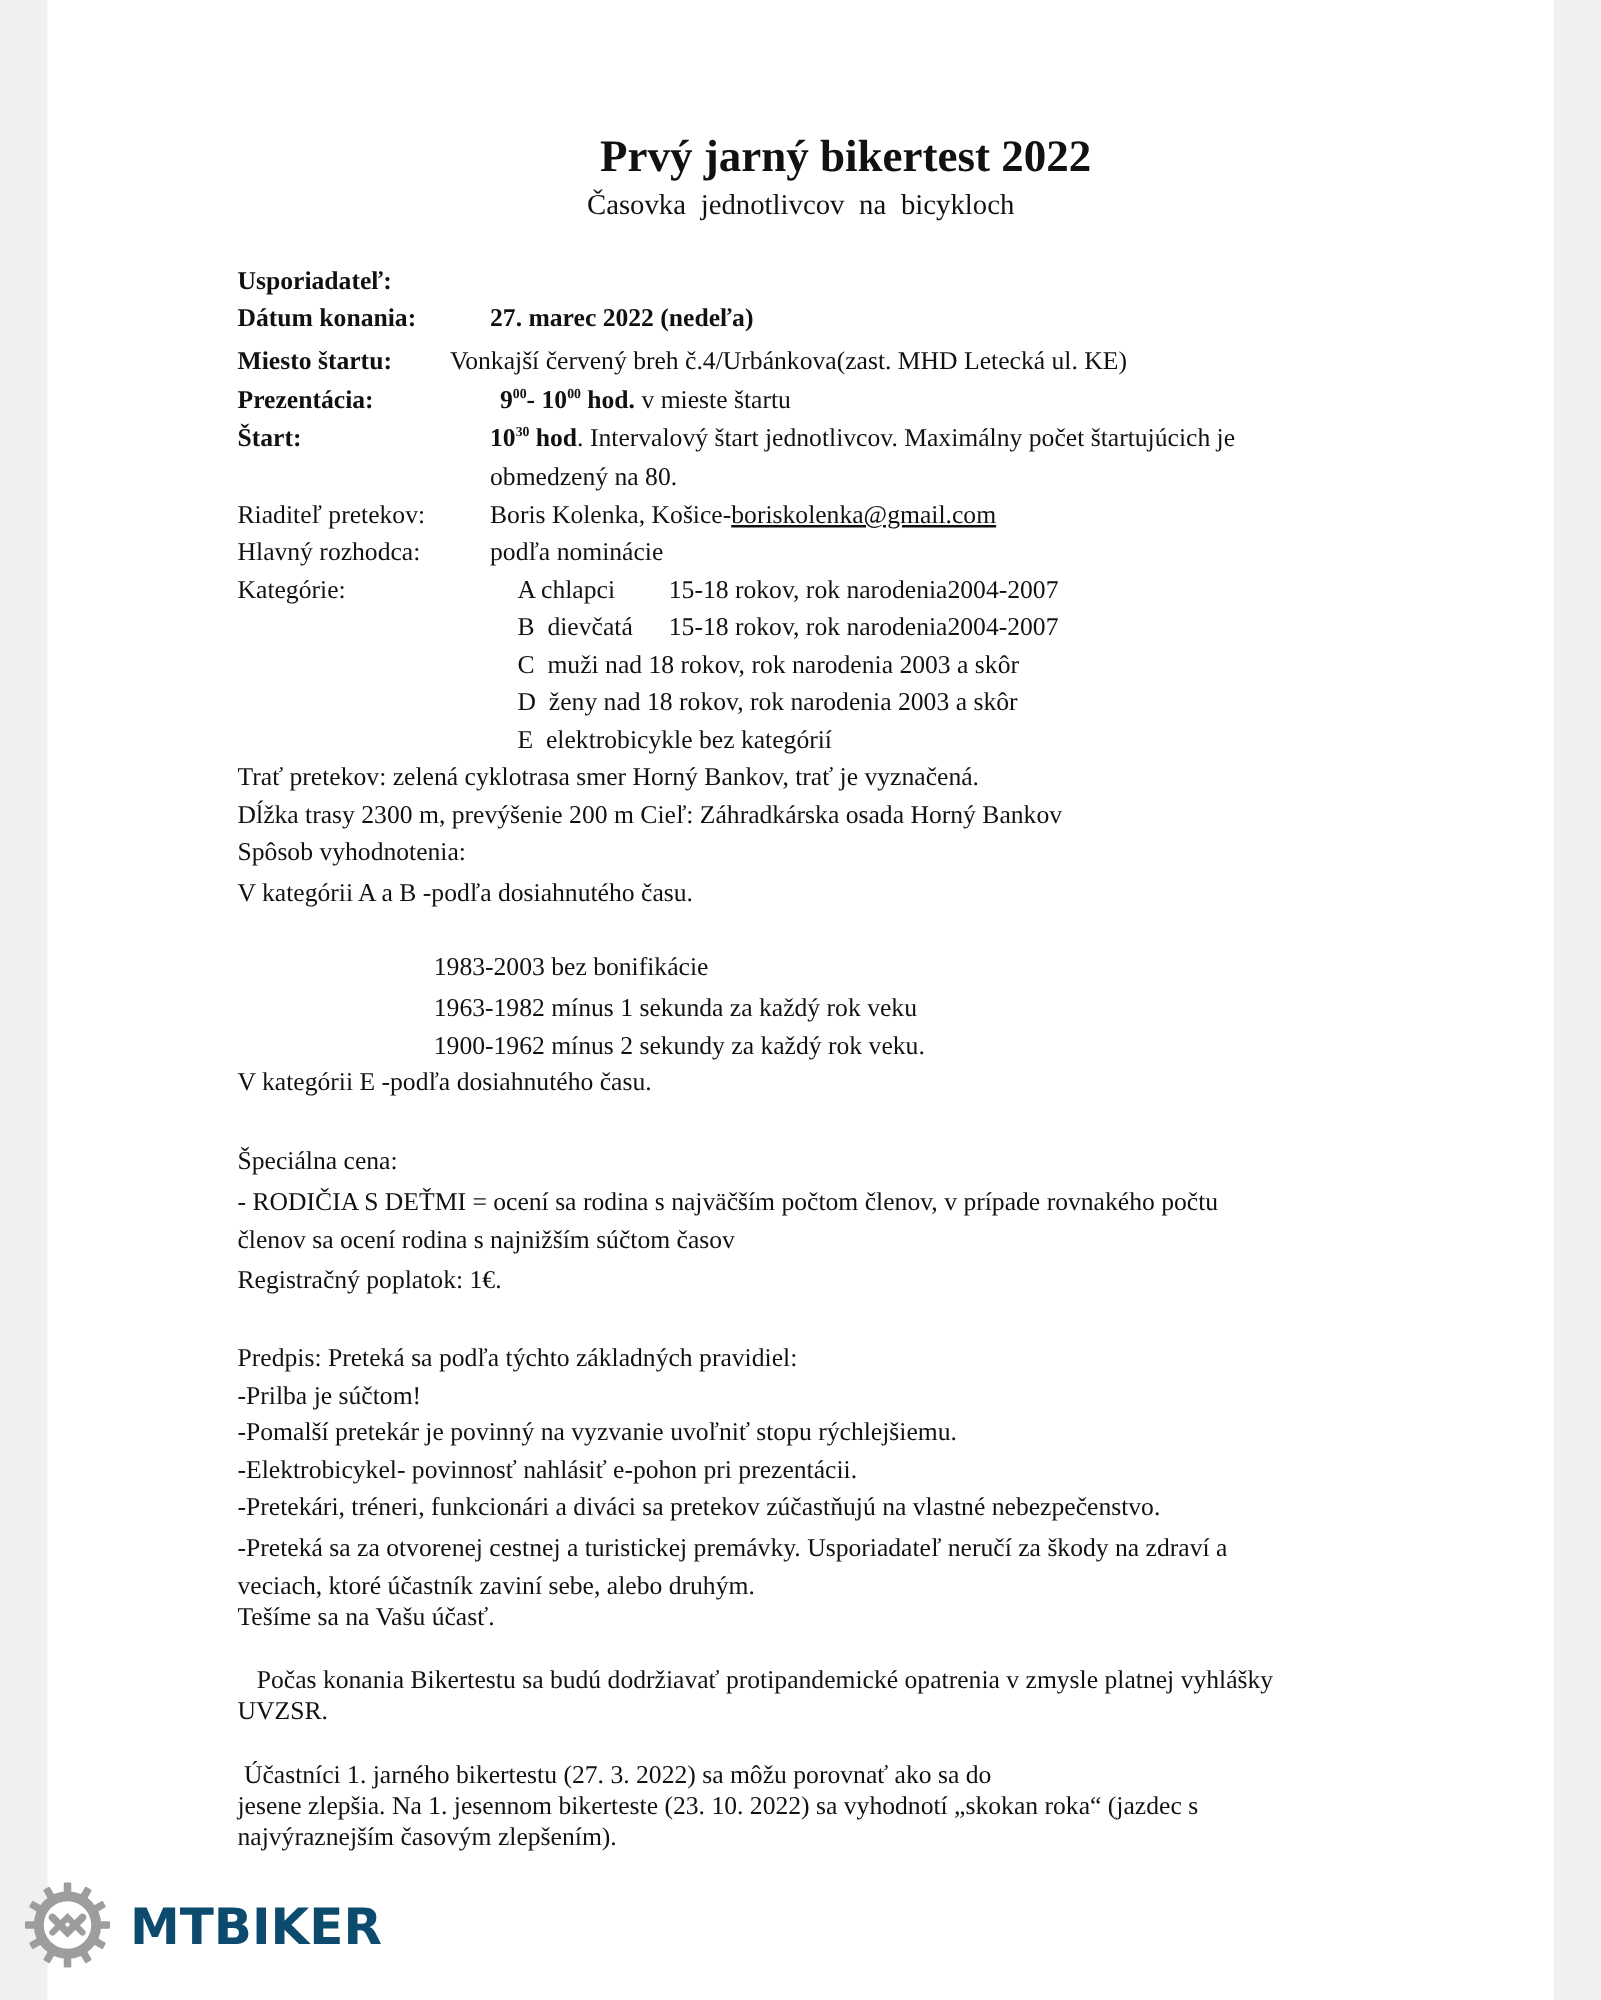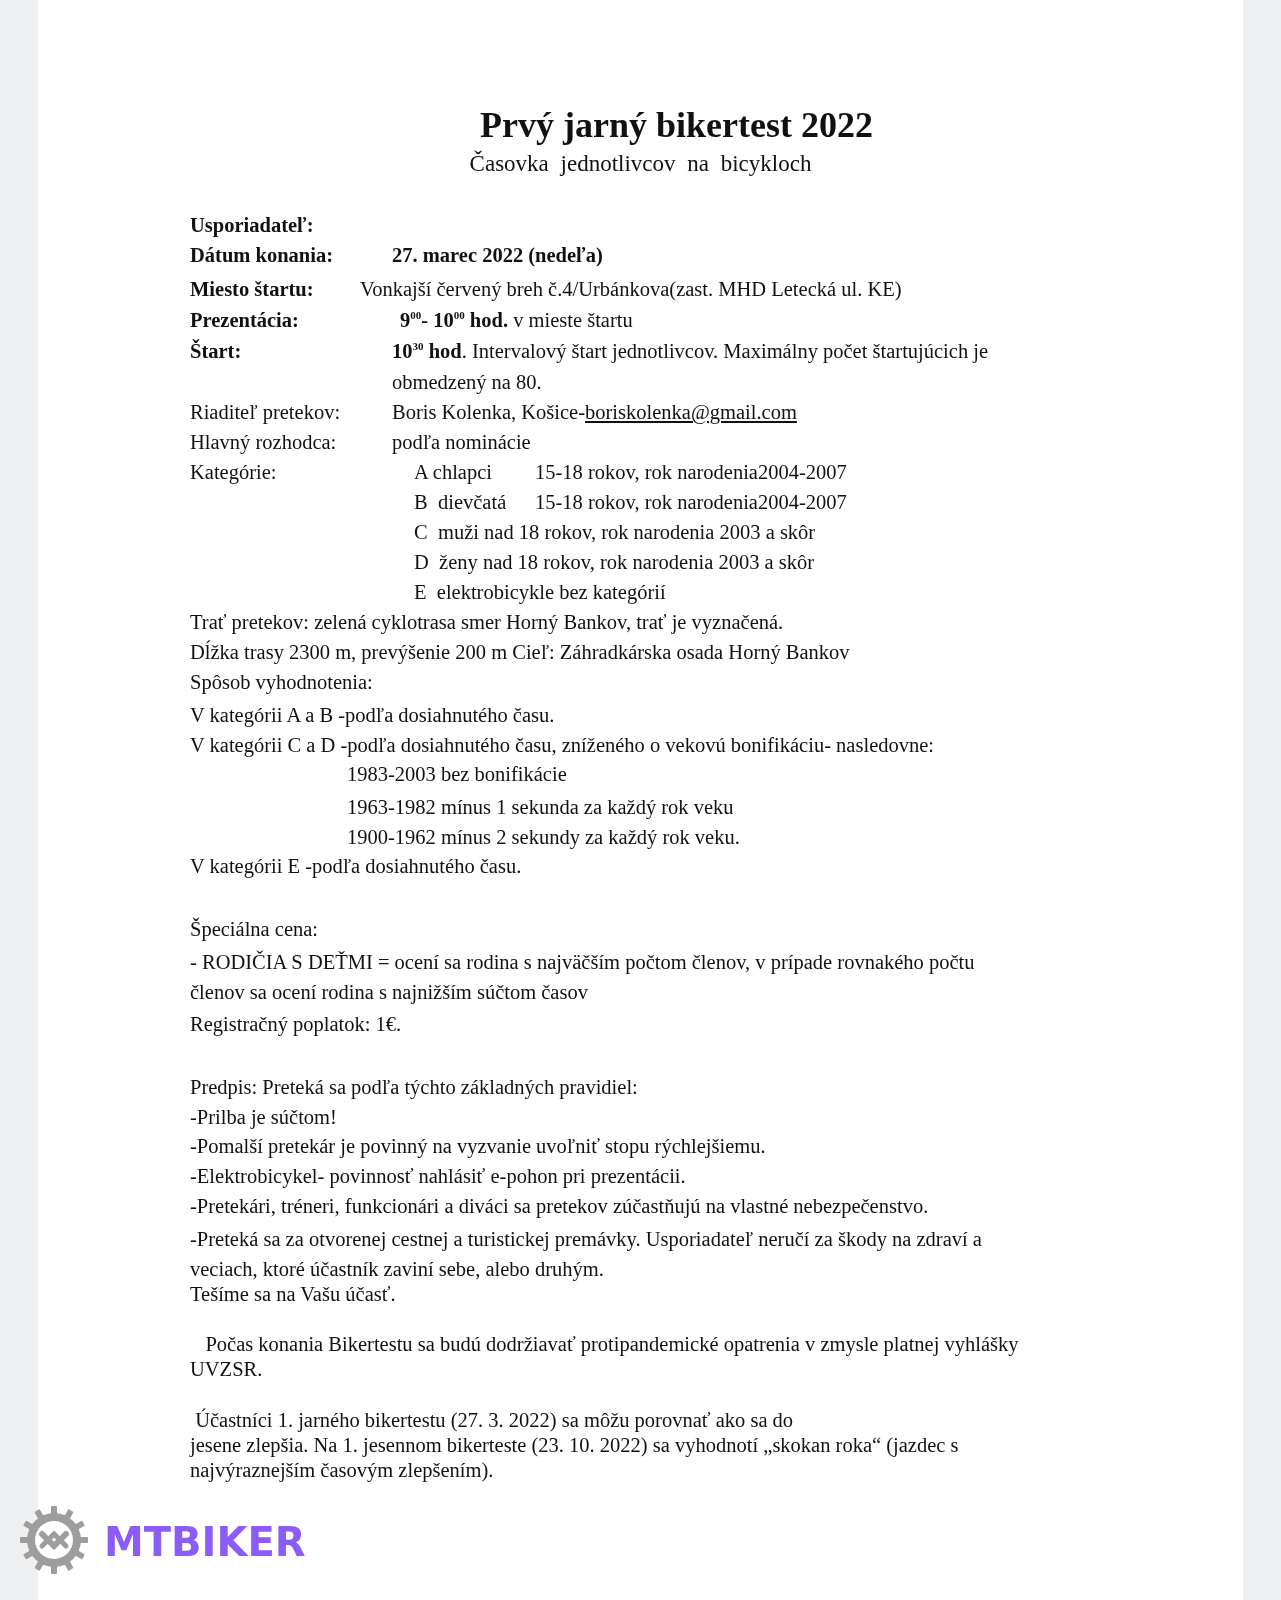--- a/index.html
+++ b/index.html
@@ -26,21 +26,21 @@
   .b { font-weight: bold; }
   sup { font-size: 11px; line-height: 0; vertical-align: 8px; }
   .link { text-decoration: underline; }
   .watermark {
     position: absolute; left: 18px; top: 1507px; height: 70px;
     display: flex; align-items: center; gap: 14px;
     color: #9d9d9d;
   }
   .wm-text {
     font-family: "DejaVu Sans", sans-serif; font-weight: bold;
-    font-size: 40px; letter-spacing: 0px; color: #8b5cf6;
+    font-size: 40px; letter-spacing: 0px; color: #0c4a6e;
   }
 </style>
 </head>
 <body>
 
 <div class="page">
 
   <div class="title">Prvý jarný bikertest 2022</div>
   <div class="subtitle">Časovka jednotlivcov na bicykloch</div>
 
@@ -76,21 +76,20 @@
   <div class="abs" style="left:376px;top:520px;"><span>C</span>&nbsp; <span>muži nad 18 rokov, rok narodenia 2003 a skôr</span></div>
 
   <div class="abs" style="left:376px;top:550px;"><span>D</span>&nbsp; <span>ženy nad 18 rokov, rok narodenia 2003 a skôr</span></div>
 
   <div class="abs" style="left:376px;top:580px;"><span>E</span>&nbsp; <span>elektrobicykle bez kategórií</span></div>
 
   <div class="abs" style="left:152px;top:610px;">Trať pretekov: zelená cyklotrasa smer Horný Bankov, trať je vyznačená.</div>
   <div class="abs" style="left:152px;top:640px;">Dĺžka trasy 2300 m, prevýšenie 200 m Cieľ: Záhradkárska osada Horný Bankov</div>
   <div class="abs" style="left:152px;top:670px;">Spôsob vyhodnotenia:</div>
   <div class="abs" style="left:152px;top:703px;">V kategórii A a B -podľa dosiahnutého času.</div>
-  <div class="abs" style="left:152px;top:733px;">V kategórii C a D -podľa dosiahnutého času, zníženého o vekovú bonifikáciu- nasledovne:</div>
   <div class="abs" style="left:309px;top:762px;">1983-2003 bez bonifikácie</div>
   <div class="abs" style="left:309px;top:795px;">1963-1982 mínus 1 sekunda za každý rok veku</div>
   <div class="abs" style="left:309px;top:825px;">1900-1962 mínus 2 sekundy za každý rok veku.</div>
   <div class="abs" style="left:152px;top:854px;">V kategórii E -podľa dosiahnutého času.</div>
 
   <div class="abs" style="left:152px;top:917px;">Špeciálna cena:</div>
   <div class="abs" style="left:152px;top:950px;">- RODIČIA S DEŤMI = ocení sa rodina s najväčším počtom členov, v prípade rovnakého počtu</div>
   <div class="abs" style="left:152px;top:980px;text-align:right;">členov sa ocení rodina s najnižším  súčtom  časov</div>
   <div class="abs" style="left:152px;top:1012px;">Registračný poplatok: 1€.</div>
 

